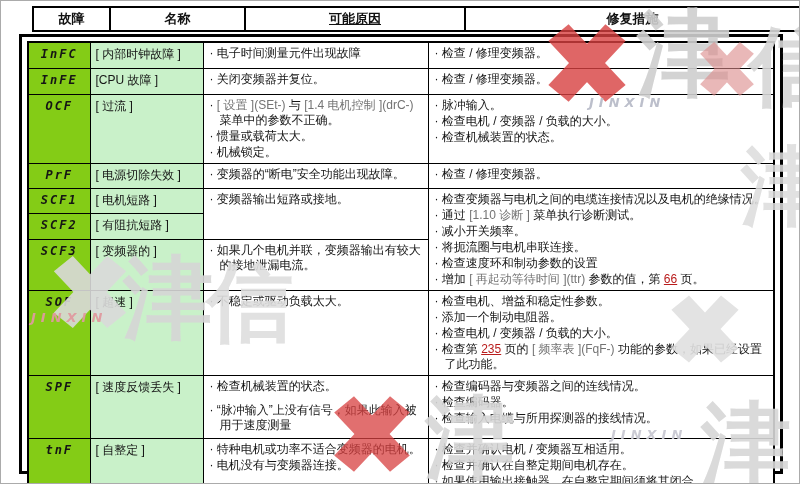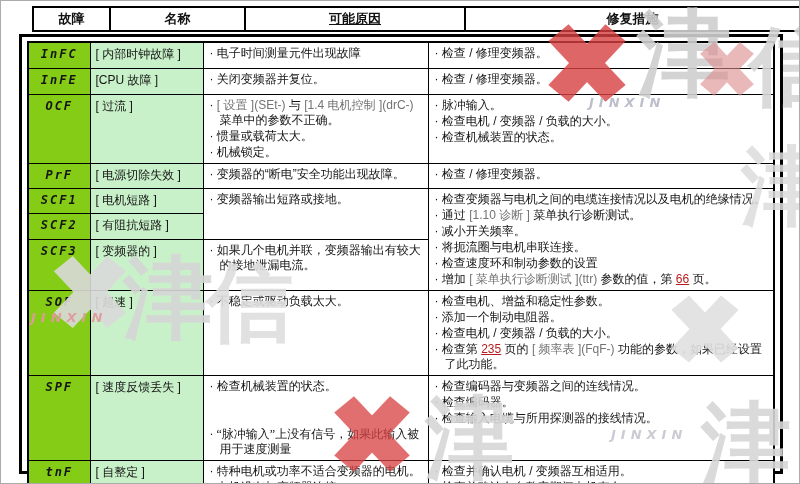--- a/index.html
+++ b/index.html
@@ -49,21 +49,21 @@
     font-size:13px; letter-spacing:2px; color:#e02424;
   }
   .cell-name {
     background:#c9f1c9; color:#1a1ace;
     padding:3px 2px 3px 5px; font-size:12px;
   }
   .cell-causes, .cell-repairs { padding:2px 3px; background:#ffffff; }
   .col-code { width:62px; } .col-name { width:113px; } .col-causes { width:225px; }
   .item { padding-left:13px; text-indent:-10px; line-height:15px; margin:1px 0; }
   .item::before { content:"· "; }
-  .item.gap { margin-top:33px;font-family:Liberation Serif, serif; }
+  .item.gap { margin-top:9px; }
   .seg-link { color:#737373; }
   .seg-code { color:#737373; }
   .seg-page { color:#b91c1c; text-decoration:underline; }
   
   .body-table tr:nth-child(1){height:26px}
   .body-table tr:nth-child(2){height:26px}
   .body-table tr:nth-child(3){height:57px}
   .body-table tr:nth-child(4){height:25px}
   .body-table tr:nth-child(5){height:25px}
   .body-table tr:nth-child(6){height:25px}
@@ -189,21 +189,21 @@
             <td class="cell-name">[ 电机短路 ]</td>
             <td class="cell-causes" rowspan="2">
               <div class="item"><span>变频器输出短路或接地。</span></div>
             </td>
             <td class="cell-repairs" rowspan="3">
               <div class="item"><span>检查变频器与电机之间的电缆连接情况以及电机的绝缘情况。</span></div>
               <div class="item"><span>通过 </span><span class="seg-link">[1.10 诊断 ]</span><span> 菜单执行诊断测试。</span></div>
               <div class="item"><span>减小开关频率。</span></div>
               <div class="item"><span>将扼流圈与电机串联连接。</span></div>
               <div class="item"><span>检查速度环和制动参数的设置</span></div>
-              <div class="item"><span>增加 </span><span class="seg-link">[ 菜单执行诊断测试 ]</span><span class="seg-code">(ttr)</span><span> 参数的值，第 </span><span class="seg-page">66</span><span> 页。</span></div>
+              <div class="item"><span>增加 </span><span class="seg-link">[ 再起动等待时间 ]</span><span class="seg-code">(ttr)</span><span> 参数的值，第 </span><span class="seg-page">66</span><span> 页。</span></div>
             </td>
           </tr>
           <tr>
             <td class="cell-code">SCF2</td>
             <td class="cell-name">[ 有阻抗短路 ]</td>
           </tr>
           <tr>
             <td class="cell-code">SCF3</td>
             <td class="cell-name">[ 变频器的 ]</td>
             <td class="cell-causes">

